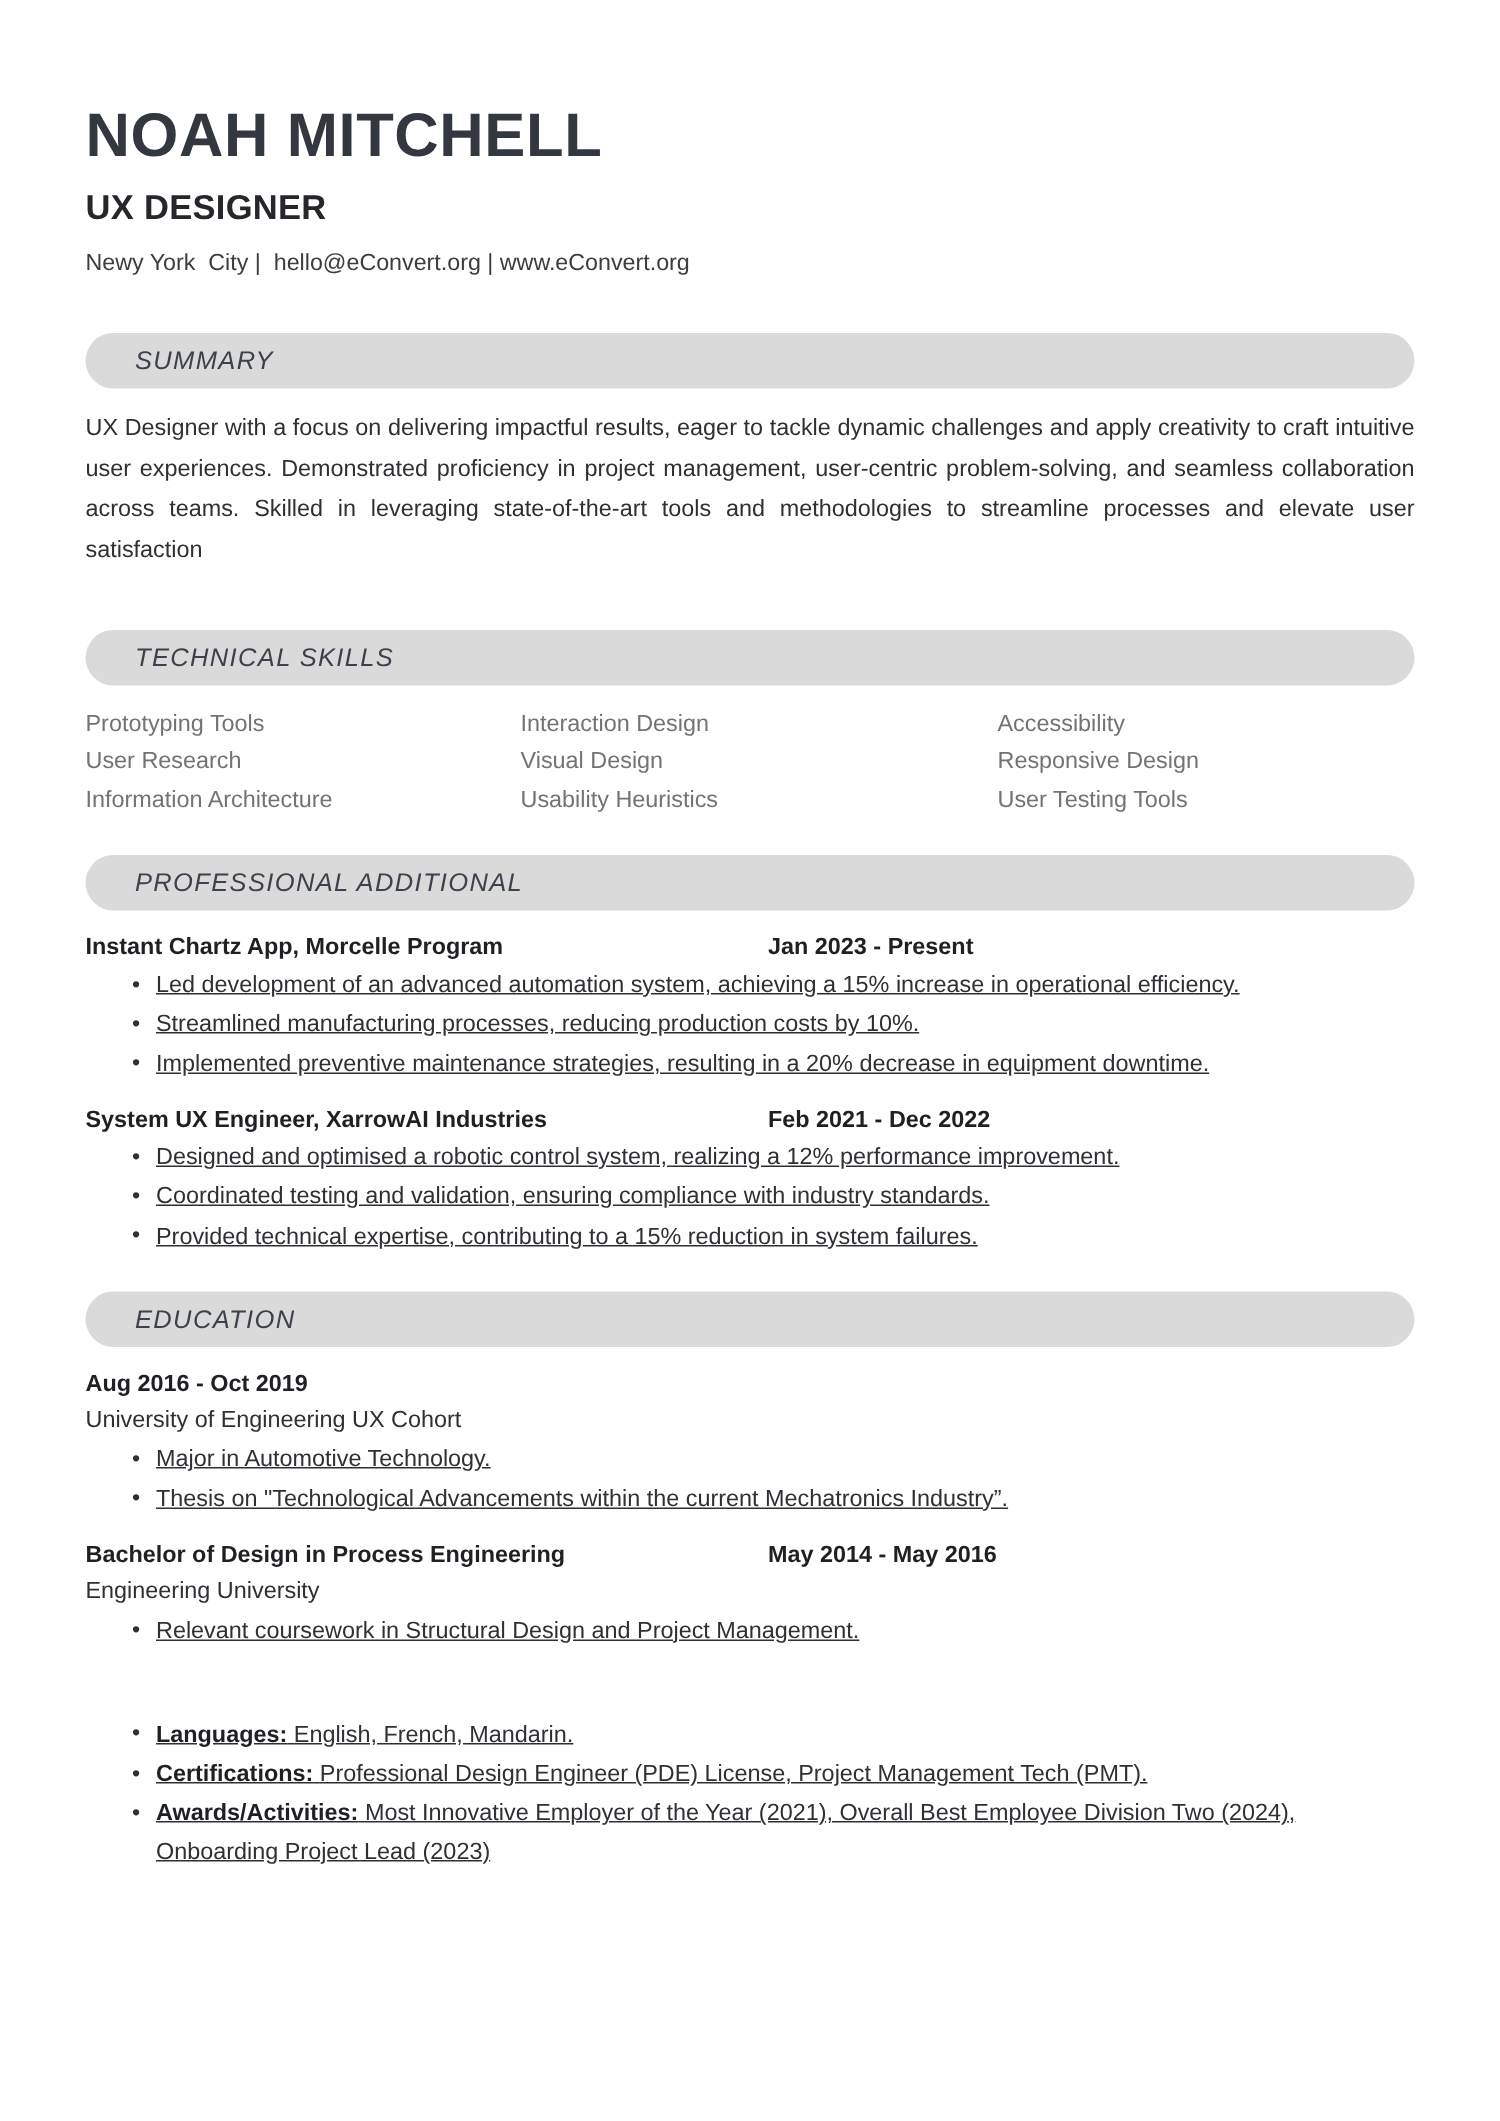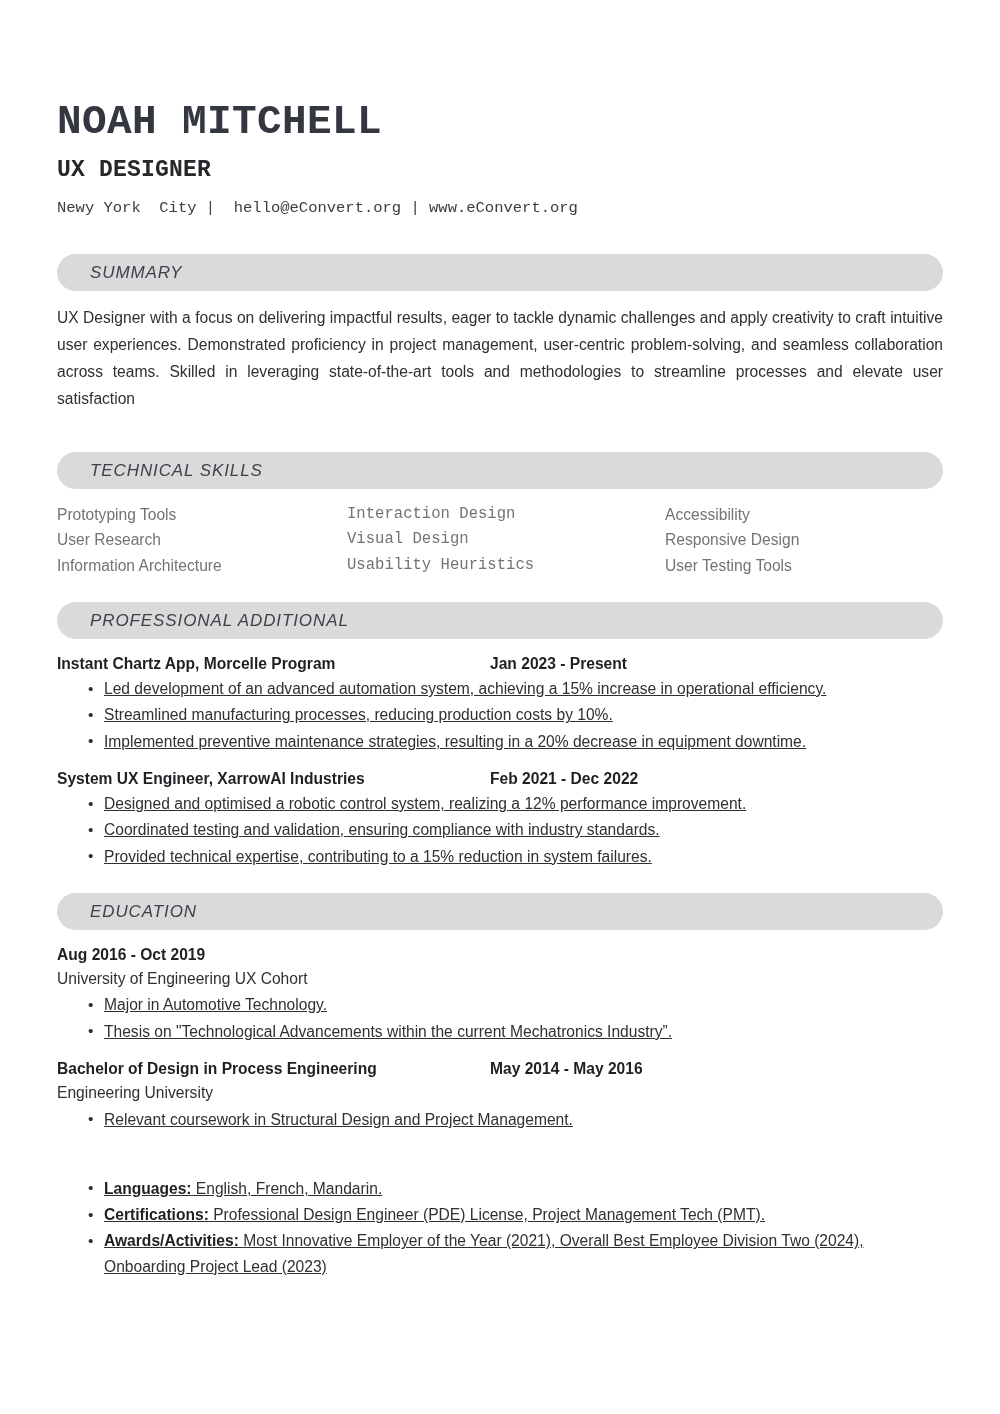--- a/index.html
+++ b/index.html
@@ -19,22 +19,21 @@
     position: relative;
     width: 1000px;
     height: 1414px;
     background: #ffffff;
     box-sizing: border-box;
     padding: 0 57px;
   }
 
   
   .header {
-    padding-top: 100px;
-    font-family: Liberation Mono, monospace;
+    padding-top: 68px;
   }
   .name {
     font-size: 41px;
     font-weight: 700;
     letter-spacing: 0.4px;
     color: #33373f;
     line-height: 1.08;
     margin: 0;
   }
   .job-title {
@@ -90,30 +89,31 @@
   .skills-grid {
     margin-top: 13px;
     display: flex;
   }
   .skills-col {
     font-size: 15.6px;
     line-height: 1.62;
     color: #737373;
   }
   .skills-col:nth-child(1) { width: 290px; }
-  .skills-col:nth-child(2) { width: 318px; font-family: Liberation Mono, monospace; }
+  .skills-col:nth-child(2) { width: 318px; }
   .skills-col:nth-child(3) { width: 278px; }
   .skill-item { white-space: nowrap; }
 
   
   .entry { margin-top: 15px; }
   .entry:first-of-type { margin-top: 14px; }
   .entry-head {
     display: flex;
     align-items: center;
+    gap: 22px;
   }
   .entry-title {
     font-size: 15.6px;
     font-weight: 700;
     color: #1f1f24;
     width: 433px;
     line-height: 1.3;
   }
   .entry-dates {
     font-size: 15.6px;

